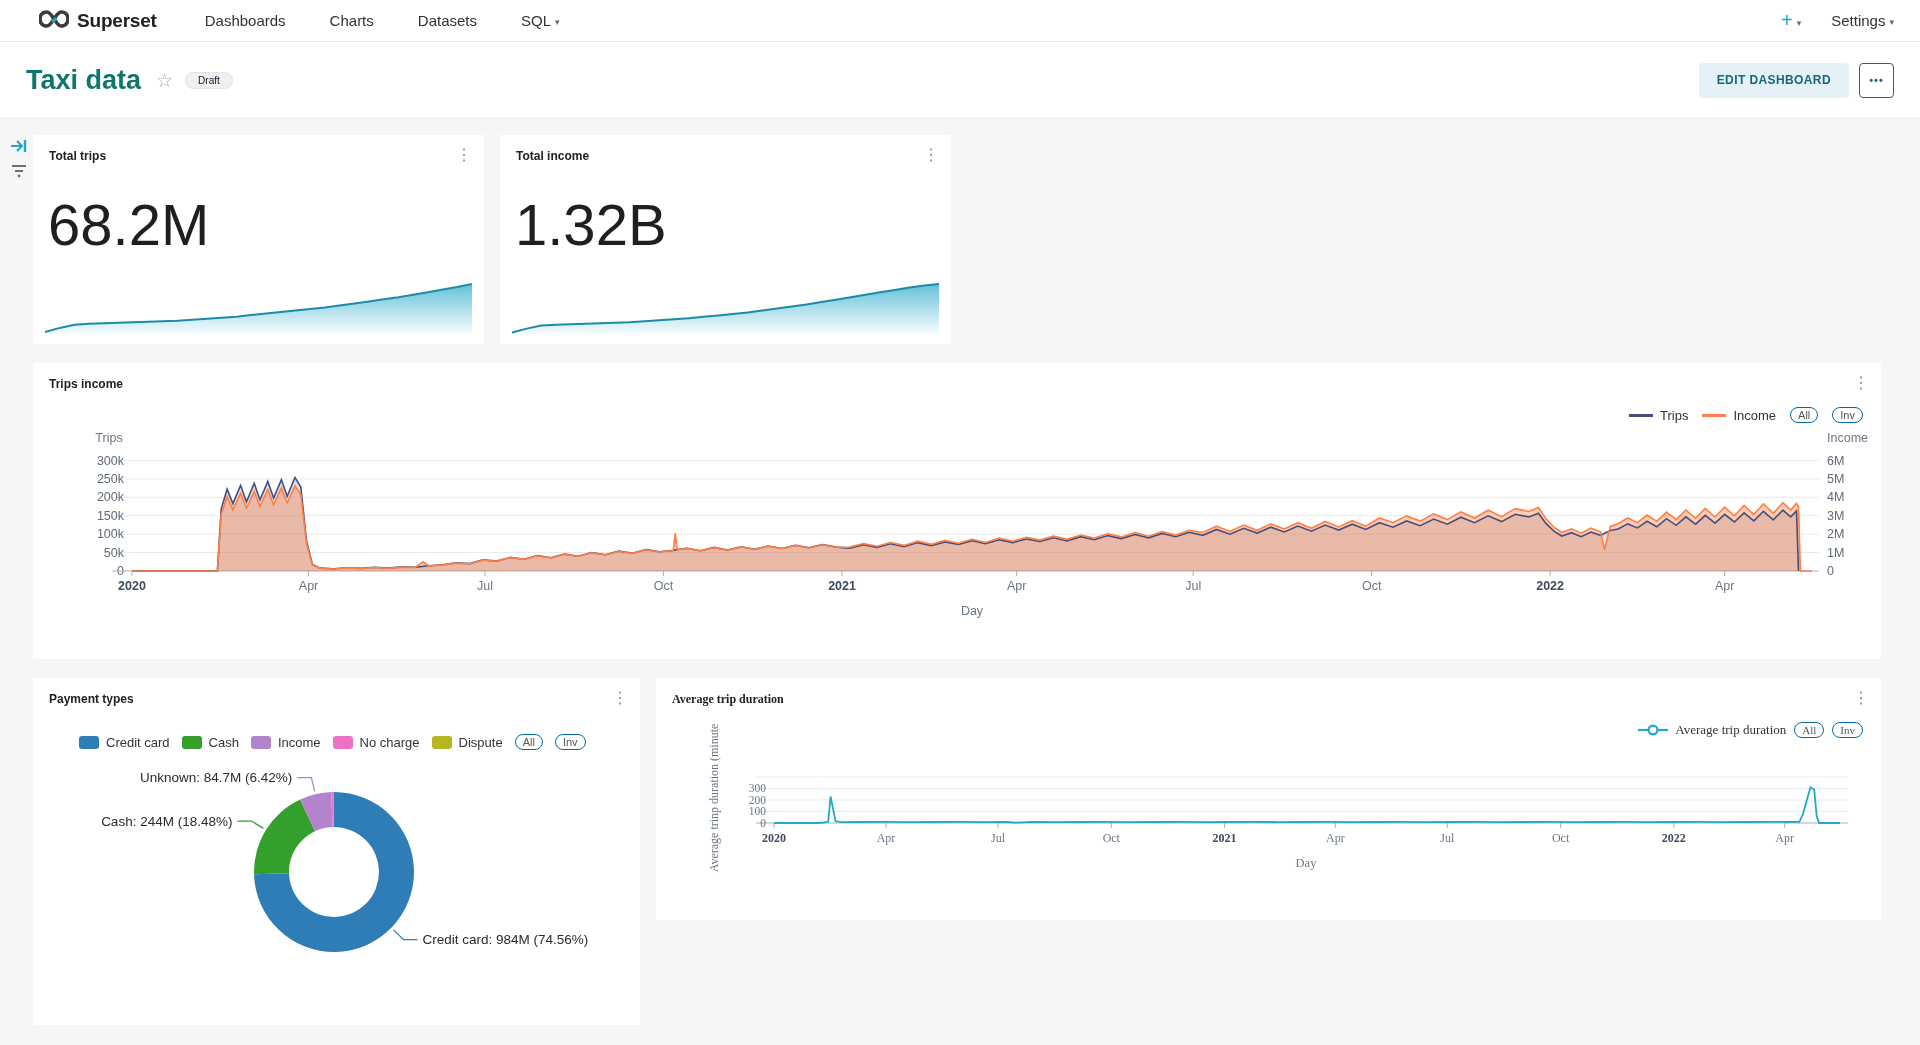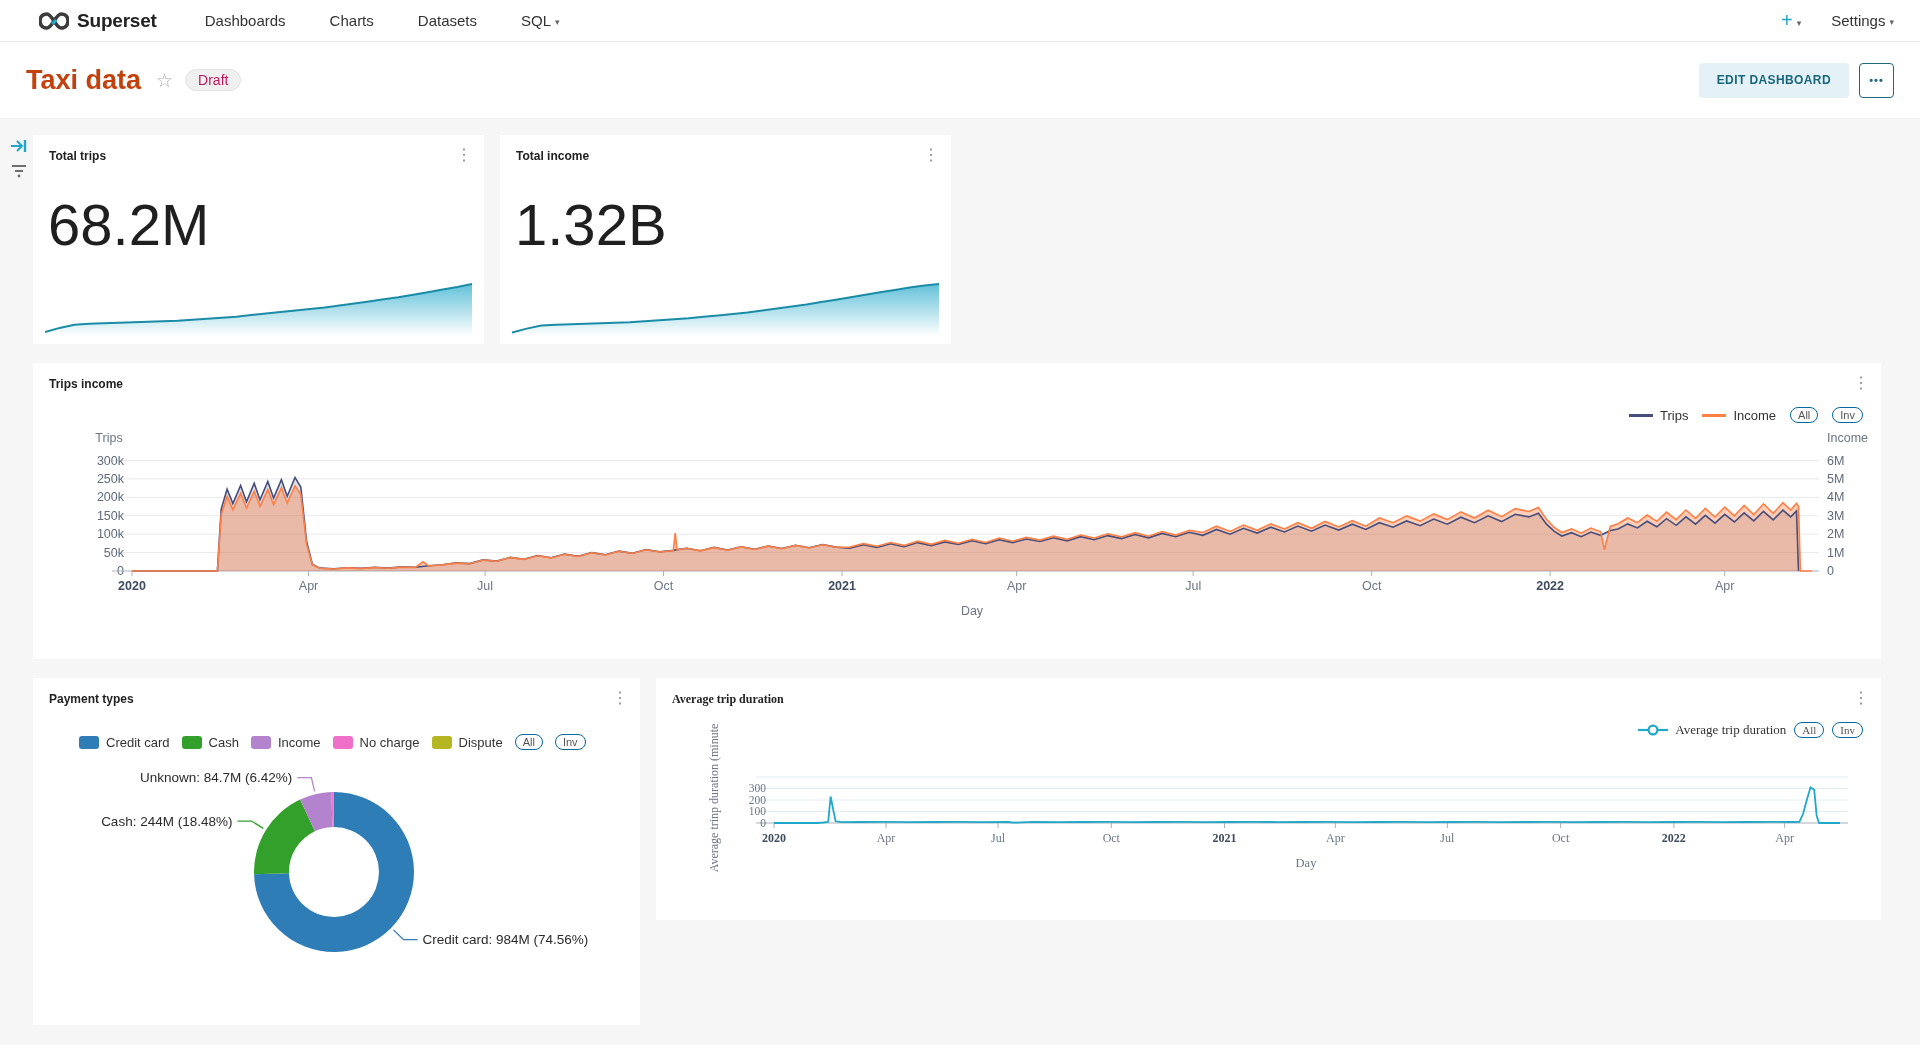--- a/index.html
+++ b/index.html
@@ -2,35 +2,35 @@
 <html><head>
 <meta charset="utf-8">
 <style>
   * { box-sizing: border-box; margin: 0; padding: 0; }
   html,body { width:1920px; height:1045px; overflow:hidden; background:#fff;
     font-family:"Liberation Sans", sans-serif; color:#2b2b2b; }
 
   
   .topnav { height:42px; background:#fff; border-bottom:1px solid #e6e6e6;
     display:flex; align-items:center; padding:0 26px; }
-  .brand { display:flex; align-items:center; gap:8px; margin-right:48px; cursor:pointer;padding-left:13px; }
+  .brand { display:flex; gap:8px; margin-right:48px; cursor:pointer;padding-left:13px; }
   .brand-name { font-size:19px; font-weight:700; color:#222; letter-spacing:-0.2px; }
   .nav-item { font-size:15px; color:#333; margin-right:44px; cursor:pointer; }
   .caret { display:inline-block; font-size:9px; color:#666; margin-left:4px; transform:translateY(-1px); }
   .nav-right { margin-left:auto; display:flex; align-items:center; gap:30px; }
   .plus-btn { color:#20a7c9; font-size:20px; font-weight:500; cursor:pointer; }
   .settings { font-size:15px; color:#333; cursor:pointer; }
 
   
   .titlebar { height:77px; background:#fff; display:flex; align-items:center;
     padding:0 26px; border-bottom:1px solid #ededed; }
-  .dash-title { font-size:27px; font-weight:700; color:#c2410c; }
+  .dash-title { font-size:27px; font-weight:700; color:#0f766e; }
   .fav-star { font-size:19px; color:#a8a8a8; margin-left:15px; cursor:pointer; }
   .draft-badge { margin-left:12px; background:#f0f0f0; border:1px solid #e2e2e2;
-    color:#be185d; font-size:14px; border-radius:11px; padding:2px 12px; }
+    color:#0f172a; font-size:10px; border-radius:11px; padding:2px 12px; }
   .titlebar-right { margin-left:auto; display:flex; align-items:center; gap:10px; }
   .edit-btn { background:#e4f2f7; color:#17667c; border:none; border-radius:4px;
     height:35px; padding:0 18px; font-size:12px; font-weight:700;
     letter-spacing:0.4px; cursor:pointer; font-family:inherit; }
   .more-btn { width:35px; height:35px; background:#fff; border:1.5px solid #20687e;
     border-radius:4px; color:#20687e; font-size:11px; font-weight:700;
     letter-spacing:1px; cursor:pointer; display:flex; align-items:center; justify-content:center; }
 
   
   .dash { position:relative; width:1920px; height:926px; background:#f6f6f6; }

